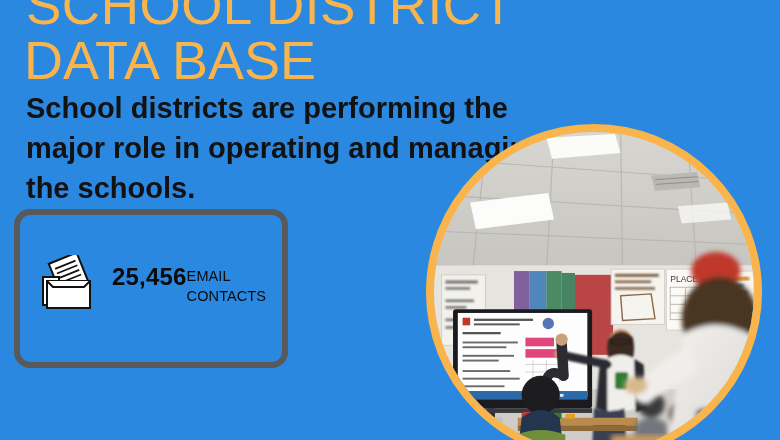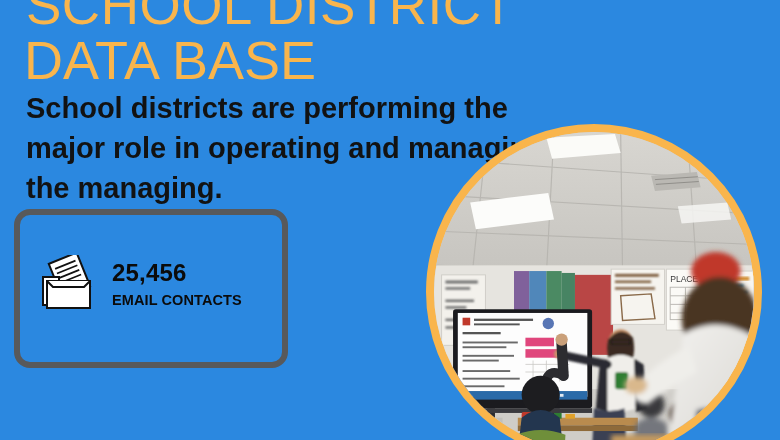--- a/index.html
+++ b/index.html
@@ -70,32 +70,32 @@
     top: 40px;
     display: flex;
     align-items: center;
   }
   .mail-icon {
     width: 62px;
     height: 58px;
     flex: 0 0 auto;
     margin-right: 12px;
   }
-  .stat-text { display: flex; flex-direction: column; }
+  .stat-text { display: flex; flex-direction: row; }
   .stat-number {
     font-size: 24px;
     line-height: 28px;
     font-weight: 700;
     color: #0b0b0b;
     letter-spacing: 0.2px;
   }
   .stat-label {
     font-size: 14.5px;
     line-height: 20px;
-    font-weight: 700;
+    font-weight: 400;
     color: #0b0b0b;
     letter-spacing: 0.1px;
     margin-top: 3px;
   }
 
   
   .photo-circle {
     position: absolute;
     left: 426px;
     top: 124px;
@@ -119,21 +119,21 @@
 
 <div id="banner">
 
   <div class="title-line1">SCHOOL DISTRICT</div>
 
   <div class="title-line2">DATA BASE</div>
 
   <div class="subtext">
     <div>School districts are performing the</div>
     <div>major role in operating and managing</div>
-    <div>the managing.</div>
+    <div>the schools.</div>
   </div>
 
   <div class="stat-box">
     <div class="stat-inner">
 
       <span class="mail-icon">
         <svg viewBox="0 0 62 58" width="62" height="58" aria-hidden="true">
 
           <g transform="rotate(-22 32 24)">
             <rect x="18" y="2" width="30" height="36" fill="#ffffff" stroke="#111111" stroke-width="2"></rect>

